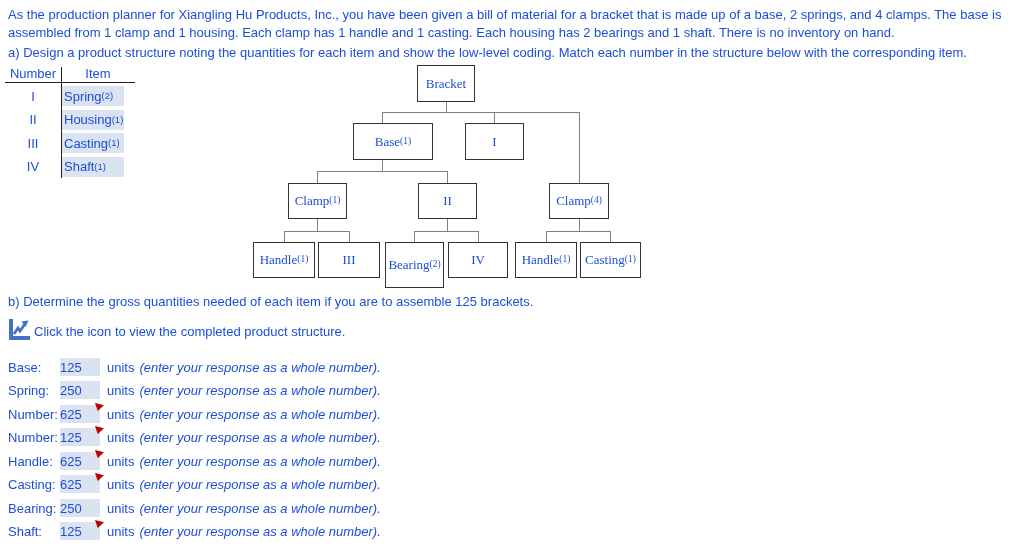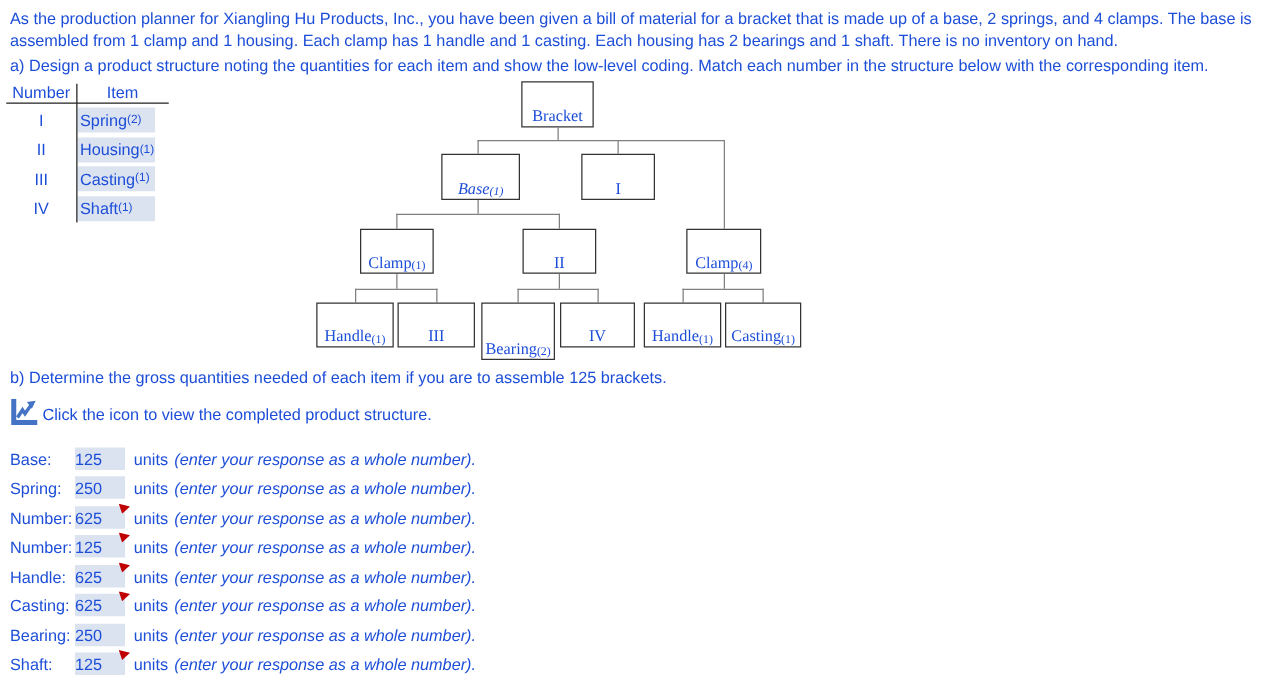--- a/index.html
+++ b/index.html
@@ -27,21 +27,21 @@
     width:62px; height:20px; margin-left:1px; background:#dbe3f1;
     display:flex; align-items:center; padding-left:2px; cursor:pointer;
   }
   sub { font-size:9.5px; line-height:1; }
 
   
   .tree { position:absolute; left:0; top:0; width:1024px; height:300px; }
   .tline { position:absolute; background:#808080; z-index:1; }
   .tnode {
     position:absolute; background:#fff; border:1px solid #333; z-index:2;
-    display:flex; align-items:flex-end; justify-content:center;
+    display:flex; align-items:center; justify-content:center;
     font-family:"Liberation Serif", serif; font-size:13px; white-space:nowrap;
   }
 
   
   .part-b-prompt { position:absolute; left:8px; top:294px; width:1009px; }
   .chart-icon-btn { position:absolute; left:8px; top:319px; width:22px; height:22px; cursor:pointer; }
   .icon-caption { position:absolute; left:34px; top:324px; }
 
   .ans-row { position:absolute; left:8px; height:18px; display:flex; align-items:center; }
   .ans-label { width:52px; }
@@ -123,21 +123,21 @@
     <div class="tline" style="left:478px;top:231px;width:1px;height:11px;"></div>
     <div class="tline" style="left:579px;top:219px;width:1px;height:12px;"></div>
     <div class="tline" style="left:546px;top:231px;width:65px;height:1px;"></div>
     <div class="tline" style="left:546px;top:231px;width:1px;height:11px;"></div>
     <div class="tline" style="left:610px;top:231px;width:1px;height:11px;"></div>
 
     <div class="tnode" style="left:417px;top:65px;width:58px;height:37px;">
         <span>Bracket</span>
         <sub></sub>
       </div>
-    <div class="tnode" style="left:353px;top:123px;width:63px;height:37px;font-style:italic;">
+    <div class="tnode" style="left:353px;top:123px;width:80px;height:37px;">
         <span>Base</span>
         <sub>(1)</sub>
       </div>
     <div class="tnode" style="left:465px;top:123px;width:59px;height:37px;">
         <span>I</span>
         <sub></sub>
       </div>
     <div class="tnode" style="left:288px;top:183px;width:59px;height:36px;">
         <span>Clamp</span>
         <sub>(1)</sub>

